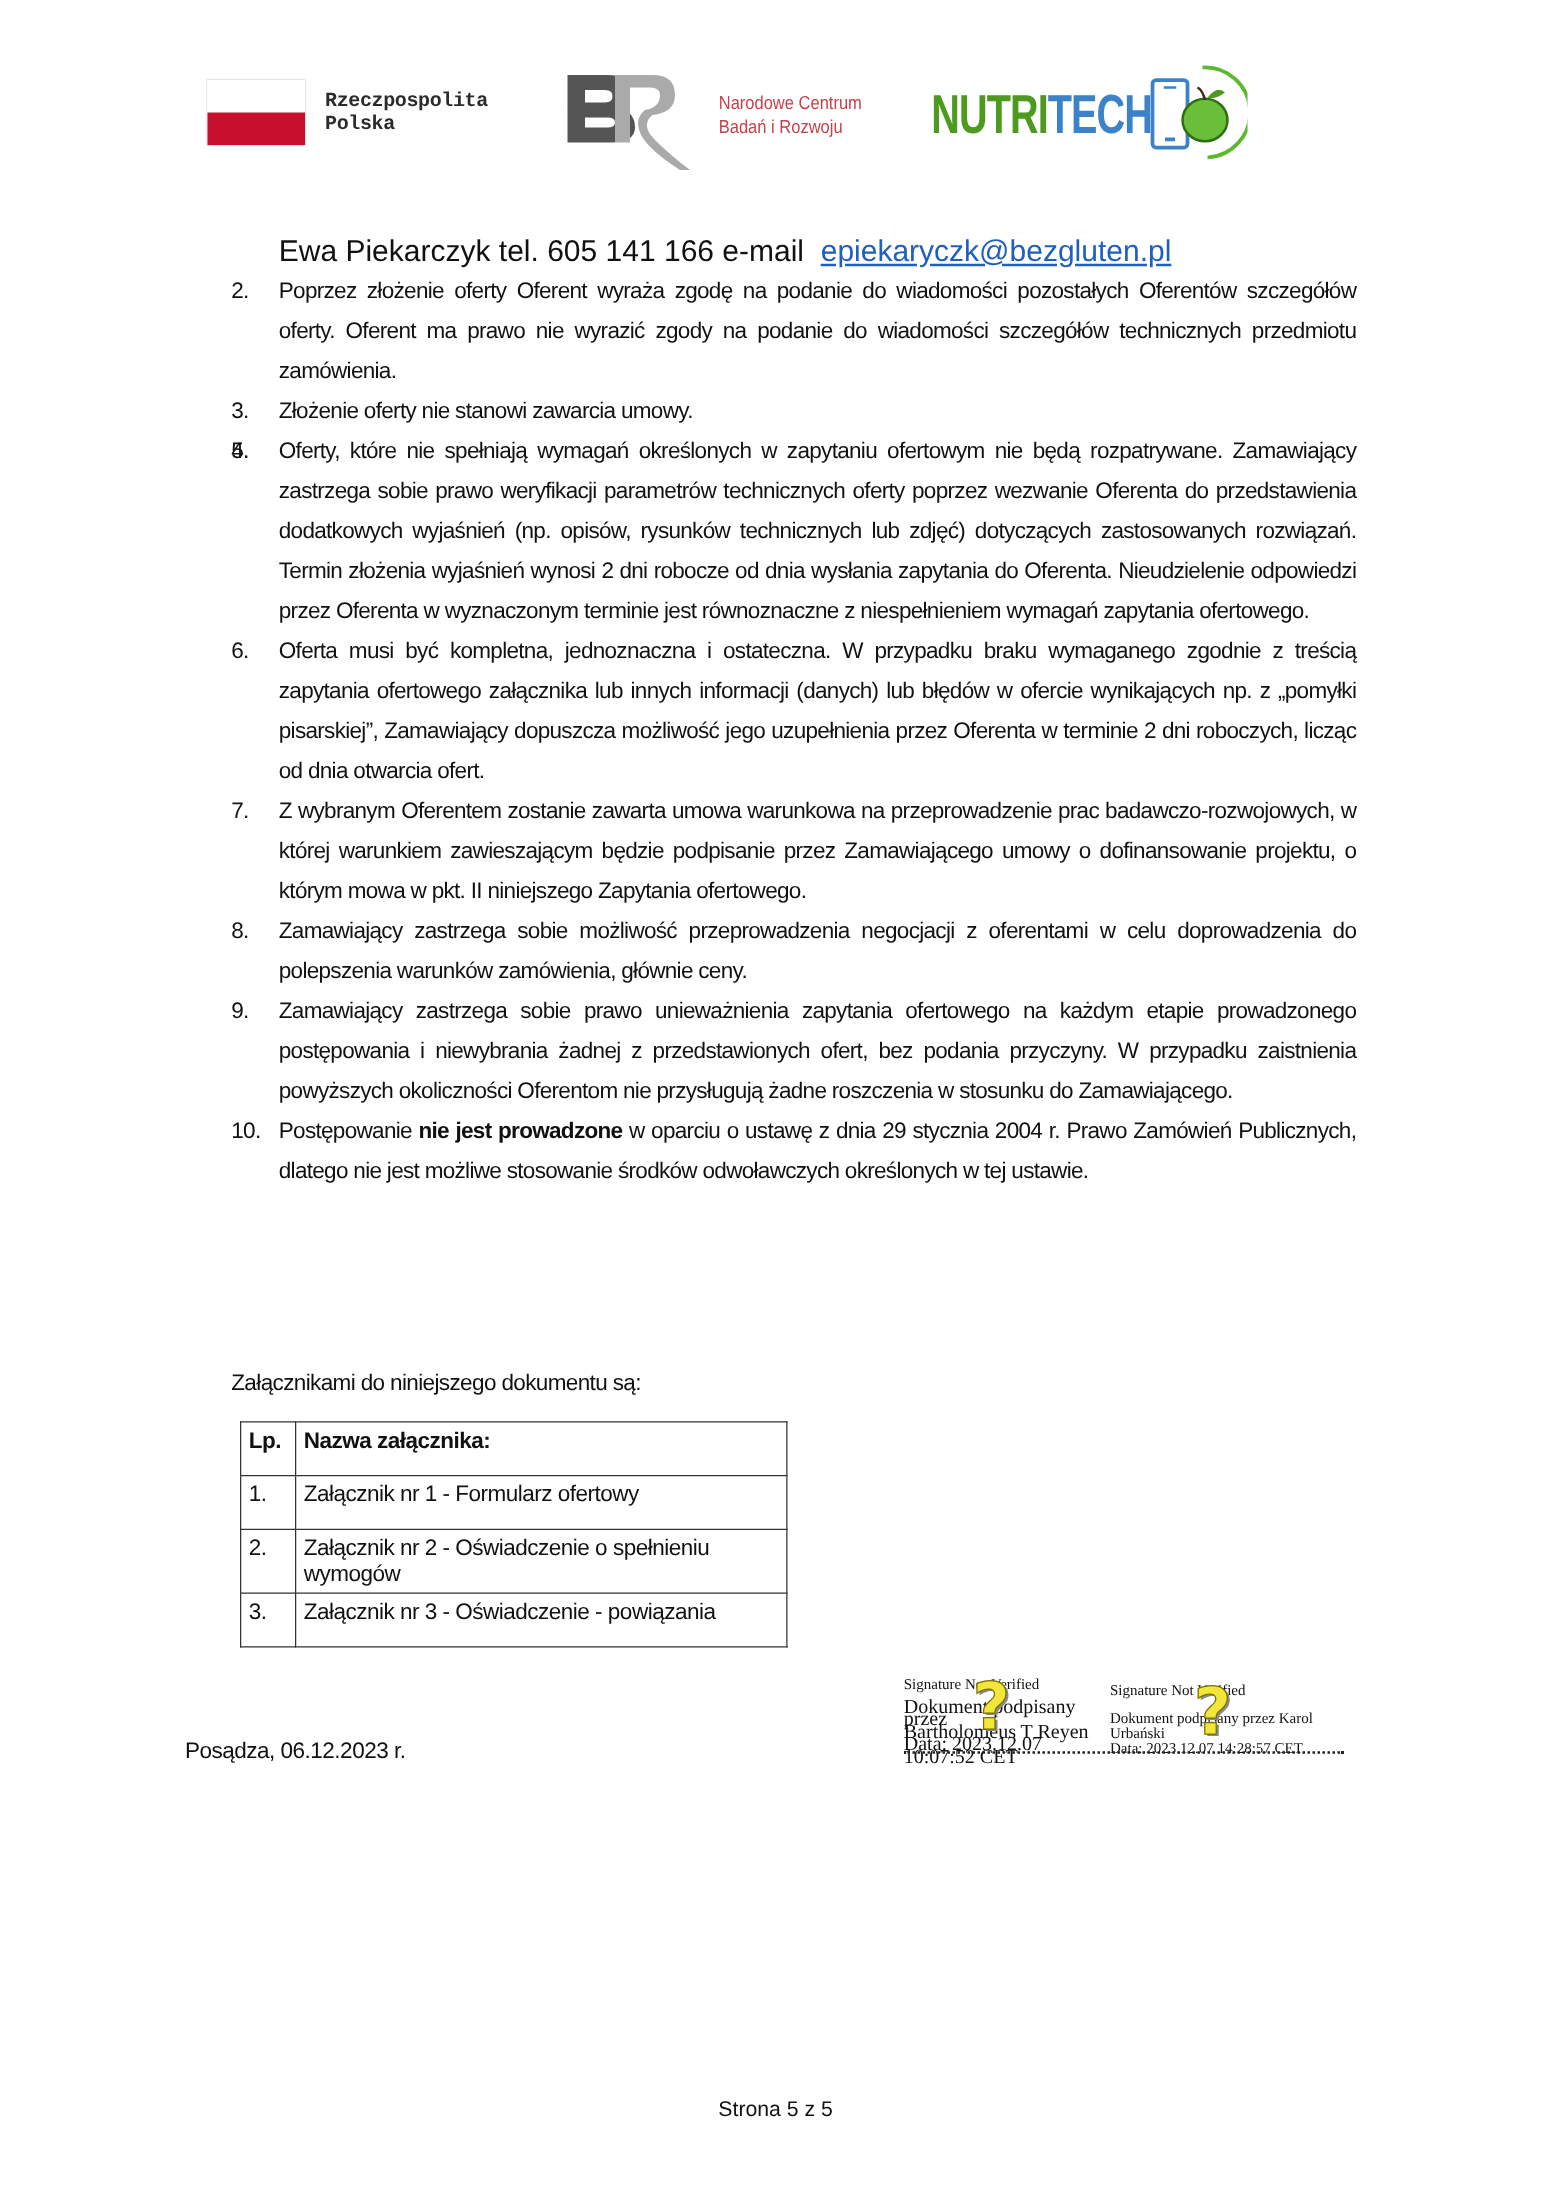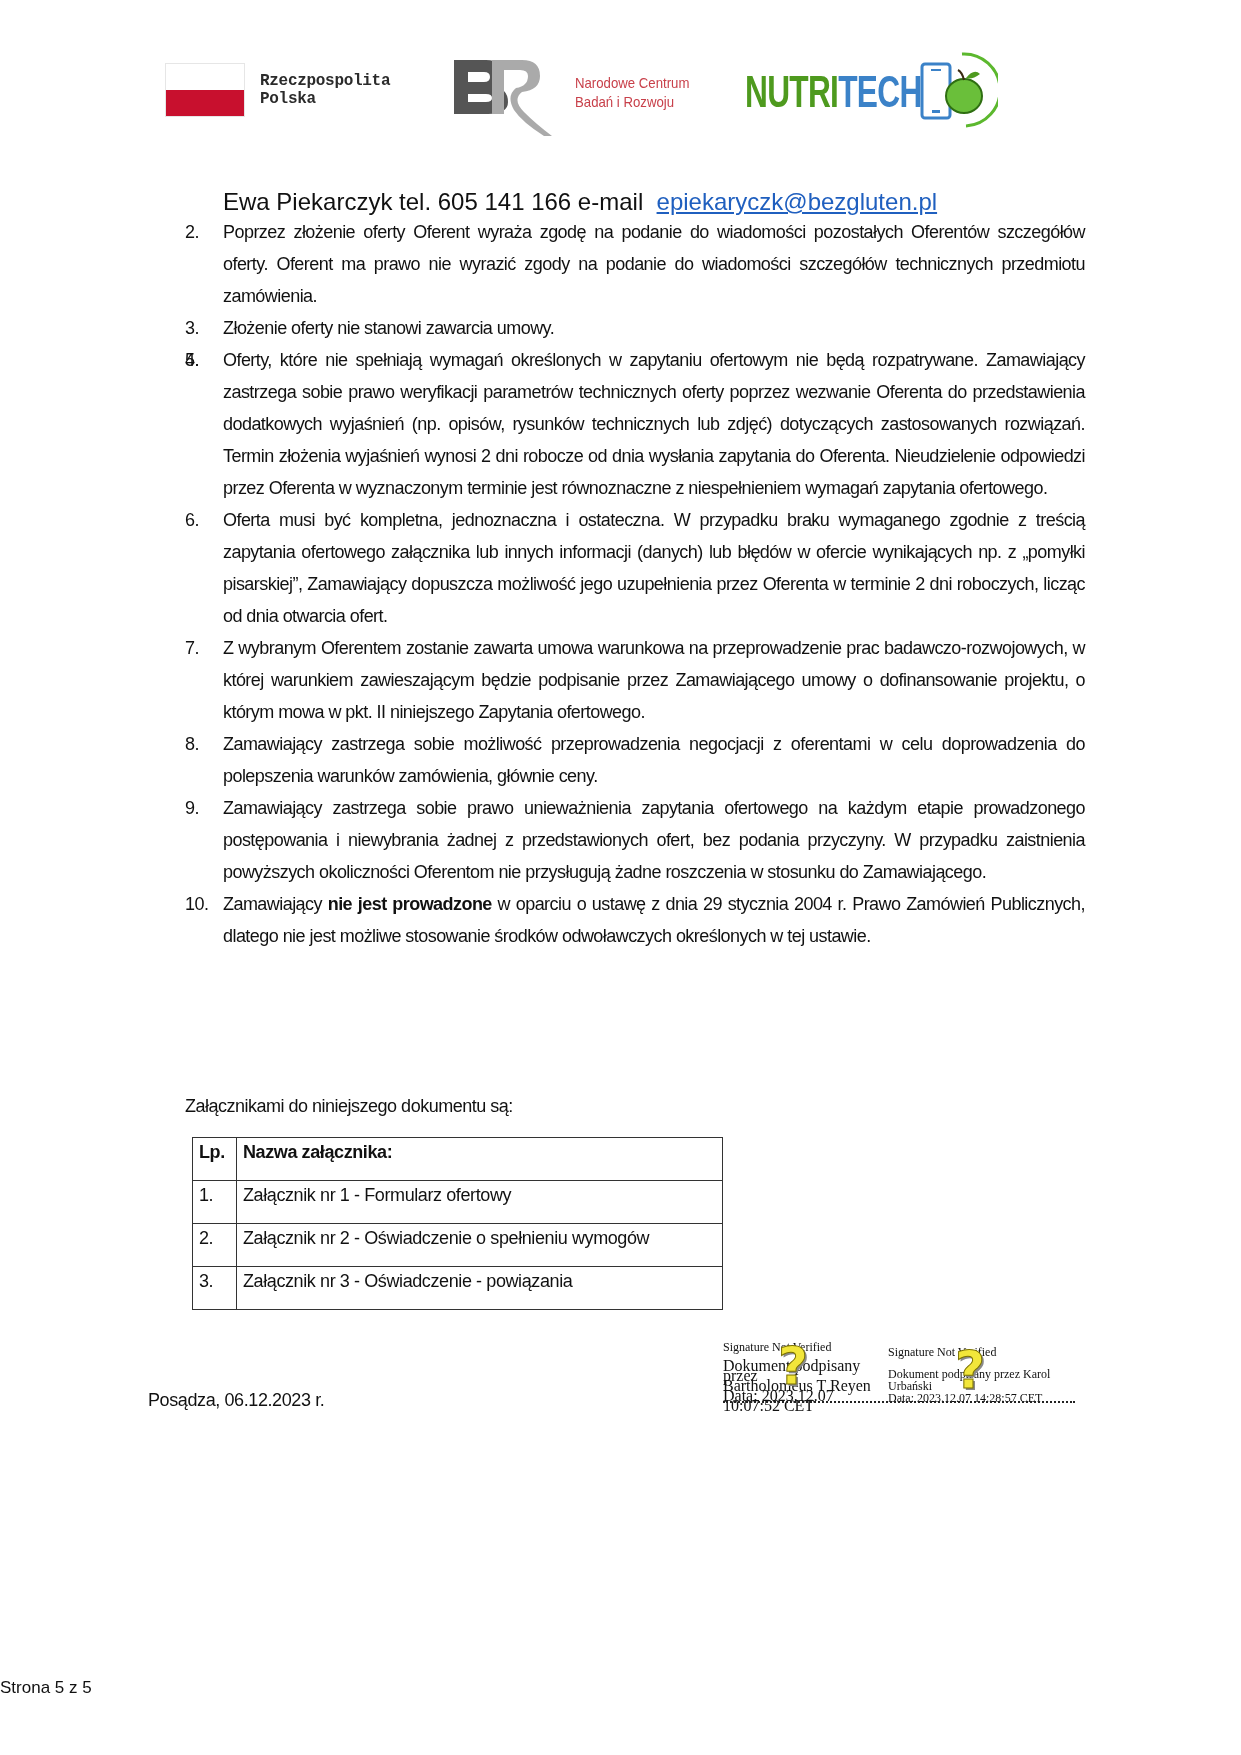--- a/index.html
+++ b/index.html
@@ -21,40 +21,40 @@
   .contact { left: 223px; top: 188px; font-size: 24px; font-family: "Liberation Sans", sans-serif; }
   .contact a { color: #1f5fbf; text-decoration: underline; }
 
   ol.points { position: absolute; left: 185px; top: 216px; width: 900px; margin: 0; padding: 0; list-style: none; }
   ol.points li { position: relative; padding-left: 38px; font-size: 18px; line-height: 32px; text-align: justify; font-family: "Liberation Sans", sans-serif; letter-spacing: -0.55px; word-spacing: 0px; }
   ol.points li .num { position: absolute; left: 0; top: 0; }
   ol.points li b { font-weight: bold; }
 
   .annex-intro { left: 185px; top: 1096px; font-size: 18px; font-family: "Liberation Sans", sans-serif; letter-spacing: -0.5px; }
 
-  table.annex { position: absolute; left: 192px; top: 1137px; width: 531px; border-collapse: collapse; font-family: "Liberation Sans", sans-serif; font-size: 18px; letter-spacing: -0.4px; }
+  table.annex { position: absolute; left: 192px; top: 1137px; width: 438px; border-collapse: collapse; font-family: "Liberation Sans", sans-serif; font-size: 18px; letter-spacing: -0.4px; }
   table.annex td { border: 1px solid #333; height: 43px; vertical-align: top; padding: 4px 6px; box-sizing: border-box; }
   table.annex td.lp { width: 44px; }
   table.annex tr.head td { font-weight: bold; }
 
   .place-date { left: 148px; top: 1390px; font-size: 18px; font-family: "Liberation Sans", sans-serif; letter-spacing: -0.4px; }
 
   
   .sig { font-family: "Liberation Serif", serif; color: #111; }
   .sig .title { font-size: 12px; }
   .sig .small { font-size: 16px; line-height: 10px; }
   .sig1 { left: 723px; top: 1340px; width: 155px; }
   .sig2 { left: 888px; top: 1345px; width: 190px; }
   .sig2 .small2 { font-size: 12px; line-height: 12px; }
   .qmark { position: absolute; font-family: "DejaVu Sans", sans-serif; font-weight: bold; font-size: 52px; color: #f2e63a; -webkit-text-stroke: 1px #7a7000; text-shadow: 2px 2px 0 #8a8a8a; line-height: 1; }
   .q1 { left: 778px; top: 1340px; }
   .q2 { left: 955px; top: 1344px; }
   .dots { left: 723px; top: 1400px; width: 352px; border-bottom: 2px dotted #222; height: 1px; }
 
-  .footer { left: 0; width: 1241px; top: 1678px; font-family: "Liberation Sans", sans-serif; font-size: 17px; }
+  .footer { left: 0; width: 1241px; top: 1678px; text-align: center; font-family: "Liberation Sans", sans-serif; font-size: 17px; }
 </style>
 </head>
 <body>
 
 <div class="abs flag">
   <div class="w"></div>
   <div class="r"></div>
 </div>
 <div class="abs rp-text">
   <div>Rzeczpospolita</div>
@@ -90,21 +90,21 @@
 
 <ol class="points">
   <li><span class="num">2.</span><span>Poprzez złożenie oferty Oferent wyraża zgodę na podanie do wiadomości pozostałych Oferentów szczegółów oferty. Oferent ma prawo nie wyrazić zgody na podanie do wiadomości szczegółów technicznych przedmiotu zamówienia.</span></li>
   <li><span class="num">3.</span><span>Złożenie oferty nie stanowi zawarcia umowy.</span></li>
   <li><span class="num">4.</span></li>
   <li><span class="num">5.</span><span>Oferty, które nie spełniają wymagań określonych w zapytaniu ofertowym nie będą rozpatrywane. Zamawiający zastrzega sobie prawo weryfikacji parametrów technicznych oferty poprzez wezwanie Oferenta  do przedstawienia dodatkowych wyjaśnień (np. opisów, rysunków technicznych lub zdjęć) dotyczących zastosowanych rozwiązań. Termin złożenia wyjaśnień wynosi 2 dni robocze od dnia wysłania zapytania do Oferenta. Nieudzielenie odpowiedzi przez Oferenta w wyznaczonym terminie jest równoznaczne z niespełnieniem  wymagań zapytania ofertowego.</span></li>
   <li><span class="num">6.</span><span>Oferta musi być kompletna, jednoznaczna i ostateczna. W przypadku braku wymaganego zgodnie z treścią zapytania ofertowego załącznika lub innych informacji (danych) lub błędów w ofercie wynikających np. z „pomyłki pisarskiej”, Zamawiający dopuszcza możliwość jego uzupełnienia przez Oferenta w terminie 2 dni roboczych, licząc od dnia otwarcia ofert.</span></li>
   <li><span class="num">7.</span><span>Z wybranym Oferentem zostanie zawarta umowa warunkowa na przeprowadzenie prac badawczo-rozwojowych, w której warunkiem zawieszającym będzie podpisanie przez Zamawiającego umowy o dofinansowanie projektu, o którym mowa w pkt. II niniejszego Zapytania ofertowego.</span></li>
   <li><span class="num">8.</span><span>Zamawiający zastrzega sobie możliwość przeprowadzenia negocjacji z oferentami w celu doprowadzenia do polepszenia warunków zamówienia, głównie ceny.</span></li>
   <li><span class="num">9.</span><span>Zamawiający zastrzega sobie prawo unieważnienia zapytania ofertowego na każdym etapie prowadzonego postępowania i niewybrania żadnej z przedstawionych ofert, bez podania przyczyny. W przypadku zaistnienia powyższych okoliczności Oferentom nie przysługują żadne roszczenia w stosunku do Zamawiającego.</span></li>
-  <li><span class="num">10.</span><span>Zamawiający </span><b>nie jest prowadzone</b><span> w oparciu o ustawę z dnia 29 stycznia 2004 r. Prawo Zamówień Publicznych, dlatego nie jest możliwe stosowanie środków odwoławczych określonych w tej ustawie.</span></li>
+  <li><span class="num">10.</span><span>Postępowanie </span><b>nie jest prowadzone</b><span> w oparciu o ustawę z dnia 29 stycznia 2004 r. Prawo Zamówień Publicznych, dlatego nie jest możliwe stosowanie środków odwoławczych określonych w tej ustawie.</span></li>
 </ol>
 
 <div class="abs annex-intro">Załącznikami do niniejszego dokumentu są:</div>
 <table class="annex">
   <tbody>
       <tr class="head">
     <td class="lp">Lp.</td>
     <td>Nazwa załącznika:</td>
   </tr>
   <tr>

